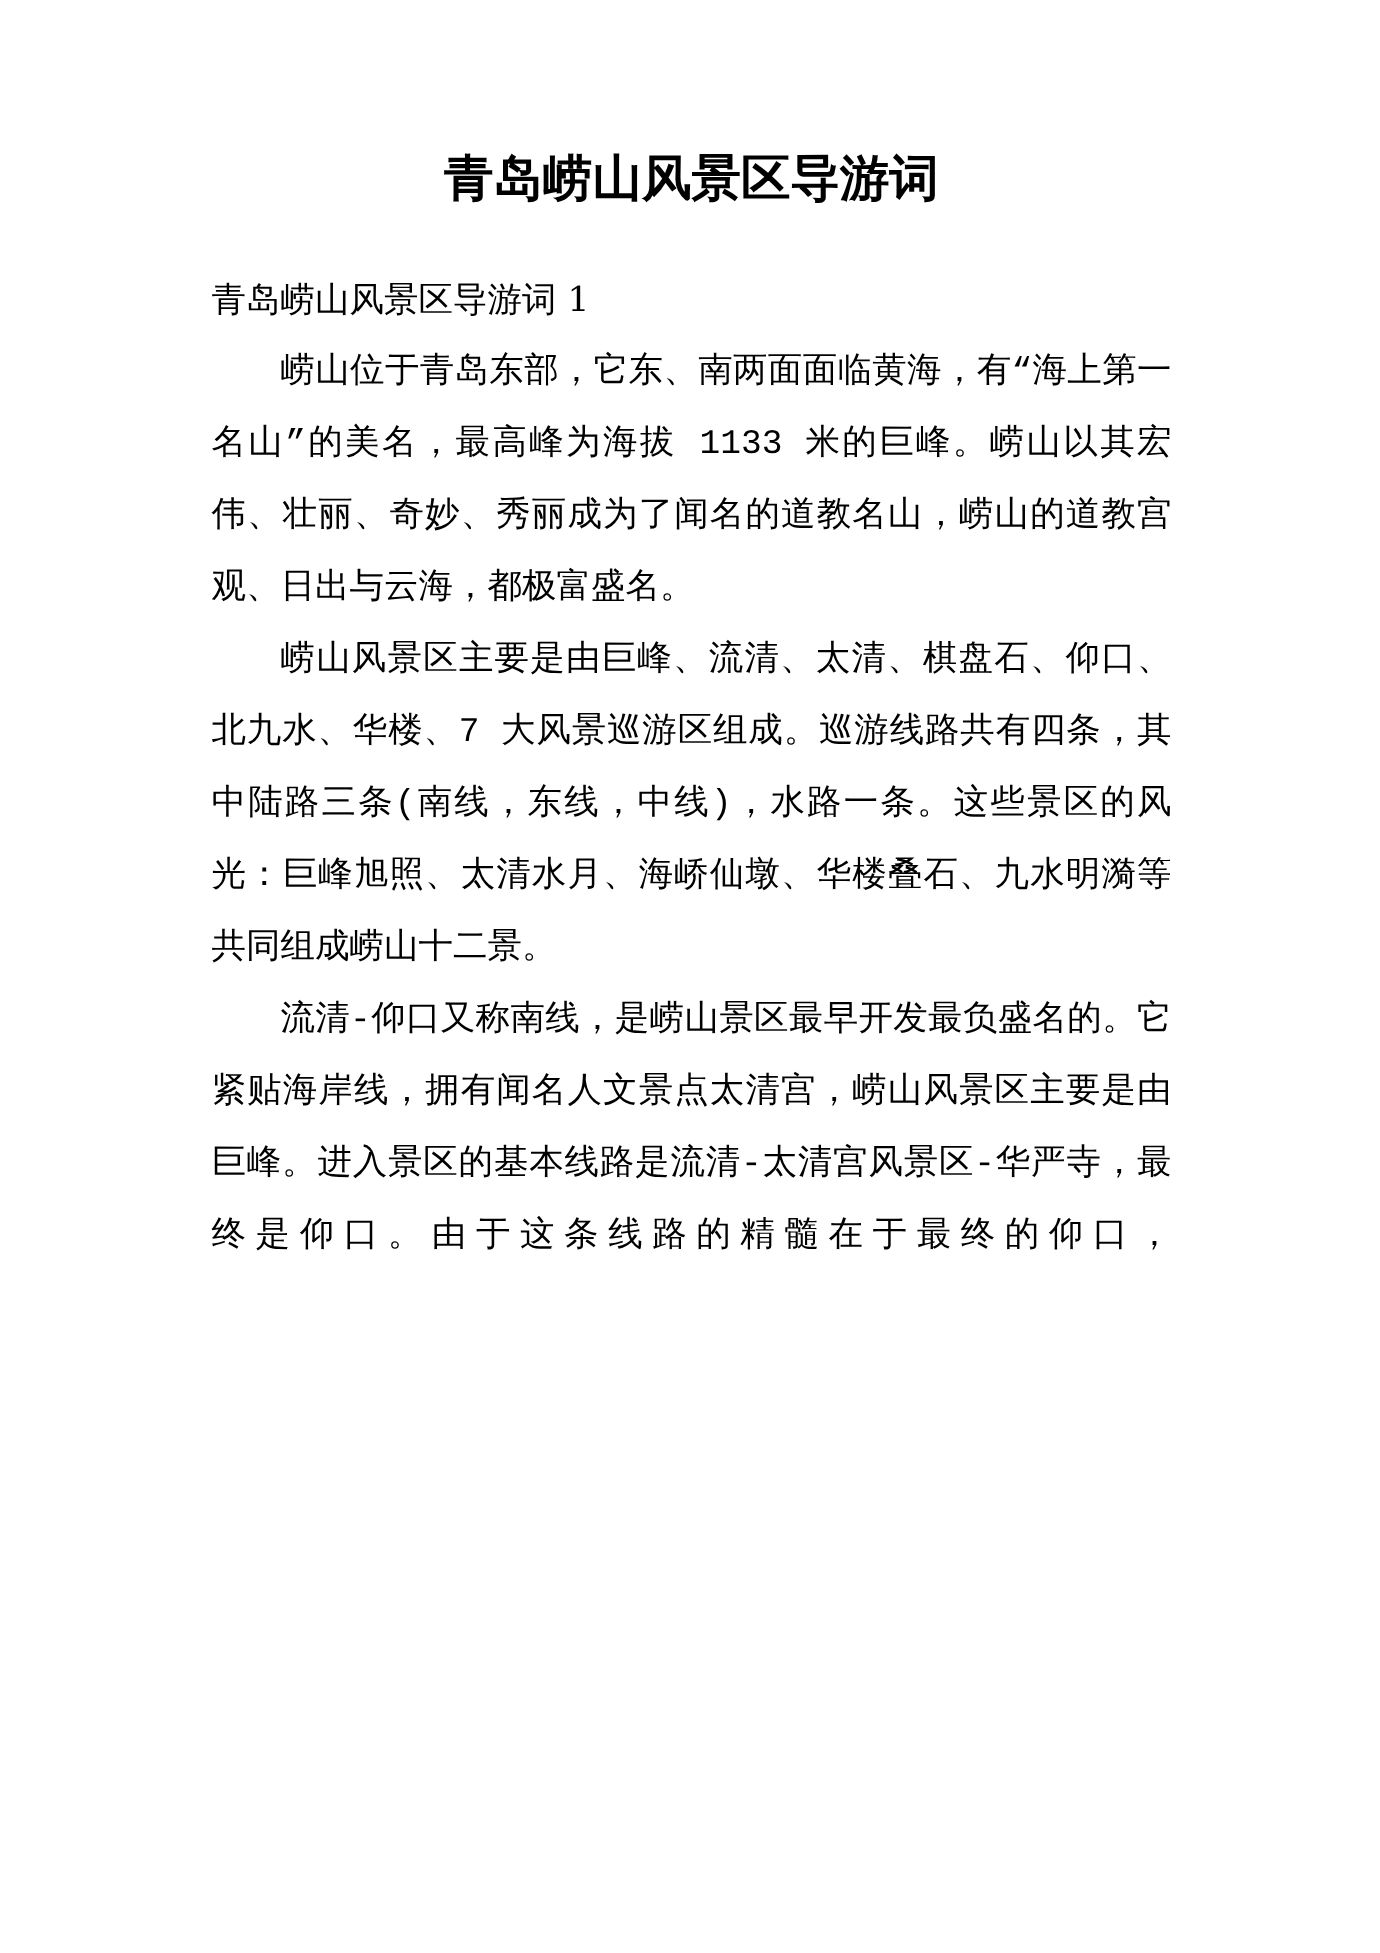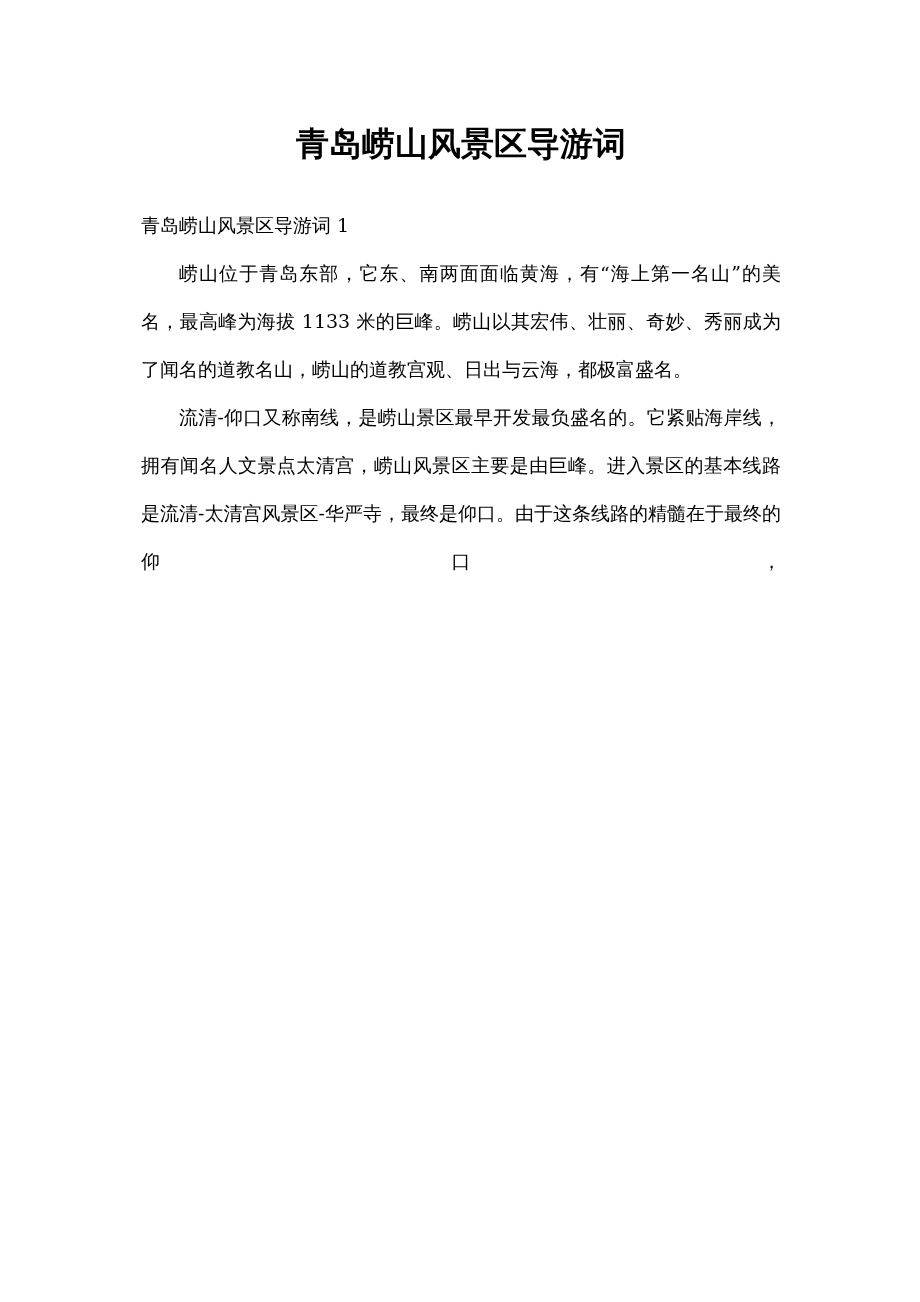--- a/index.html
+++ b/index.html
@@ -6,54 +6,56 @@
     margin: 0;
     padding: 0;
     background: #ffffff;
   }
   .page {
     position: relative;
     width: 920px;
     height: 1302px;
     background: #ffffff;
     box-sizing: border-box;
-    padding: 120px 139px 0 141px;
+    padding: 95px 139px 0 141px;
     overflow: hidden;
     color: #000000;
     font-family: "DejaVu Serif", "Liberation Serif", serif;
   }
   .doc-title {
     margin: 0;
     font-size: 33px;
     font-weight: bold;
     line-height: 48px;
     text-align: center;
     white-space: nowrap;
   }
   .doc-body {
     margin-top: 33px;
-    font-size: 19px;
+    font-size: 23px;
     line-height: 48px;
     text-align: justify;
     text-justify: inter-ideograph;
   }
   .para {
     margin: 0;
     word-break: break-all;
   }
   .para.indent {
     text-indent: 2em;
+    font-family: Liberation Mono, monospace;
   }
   .para.cutoff {
     text-align-last: justify;
   }
 </style>
 </head>
 <body>
 
 <div class="page">
   <h1 class="doc-title">青岛崂山风景区导游词</h1>
   <div class="doc-body">
     <p class="para">青岛崂山风景区导游词 1</p>
     <p class="para indent">崂山位于青岛东部，它东、南两面面临黄海，有“海上第一名山”的美名，最高峰为海拔 1133 米的巨峰。崂山以其宏伟、壮丽、奇妙、秀丽成为了闻名的道教名山，崂山的道教宫观、日出与云海，都极富盛名。</p>
+    <p class="para indent">崂山风景区主要是由巨峰、流清、太清、棋盘石、仰口、北九水、华楼、7 大风景巡游区组成。巡游线路共有四条，其中陆路三条(南线，东线，中线)，水路一条。这些景区的风光：巨峰旭照、太清水月、海峤仙墩、华楼叠石、九水明漪等共同组成崂山十二景。</p>
     <p class="para indent cutoff">流清-仰口又称南线，是崂山景区最早开发最负盛名的。它紧贴海岸线，拥有闻名人文景点太清宫，崂山风景区主要是由巨峰。进入景区的基本线路是流清-太清宫风景区-华严寺，最终是仰口。由于这条线路的精髓在于最终的仰口，</p>
   </div>
 </div>
 
 </body></html>

